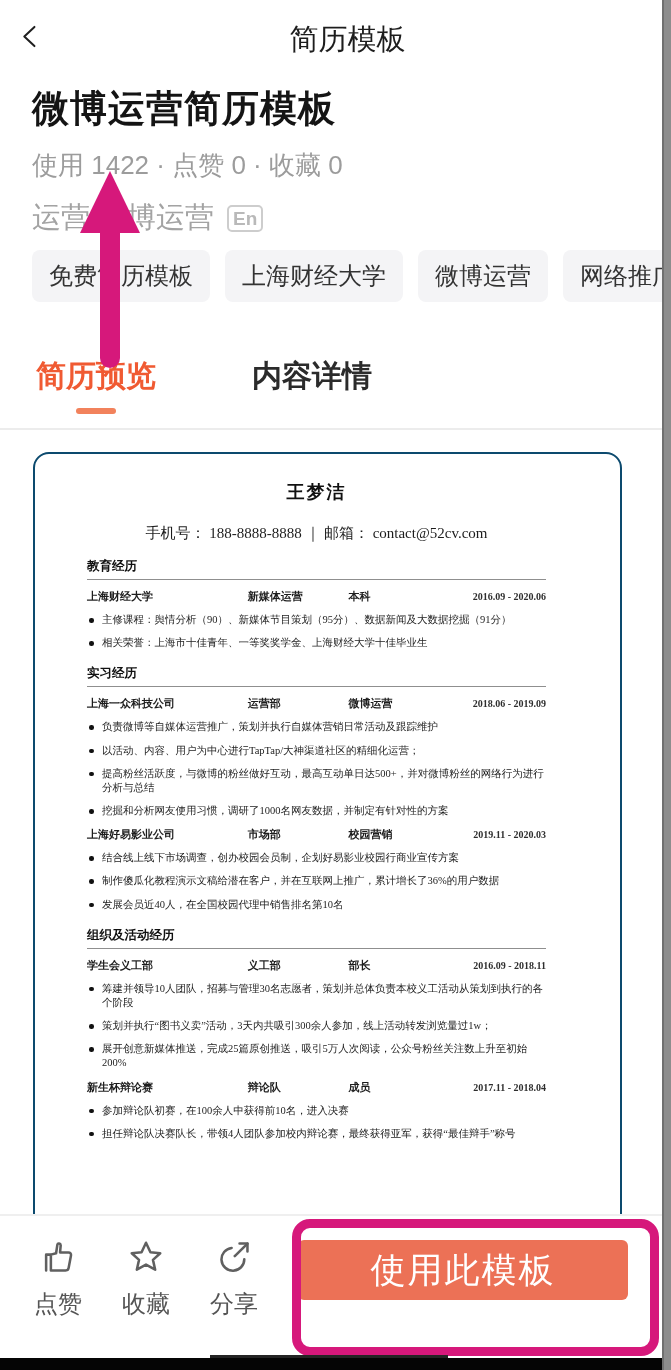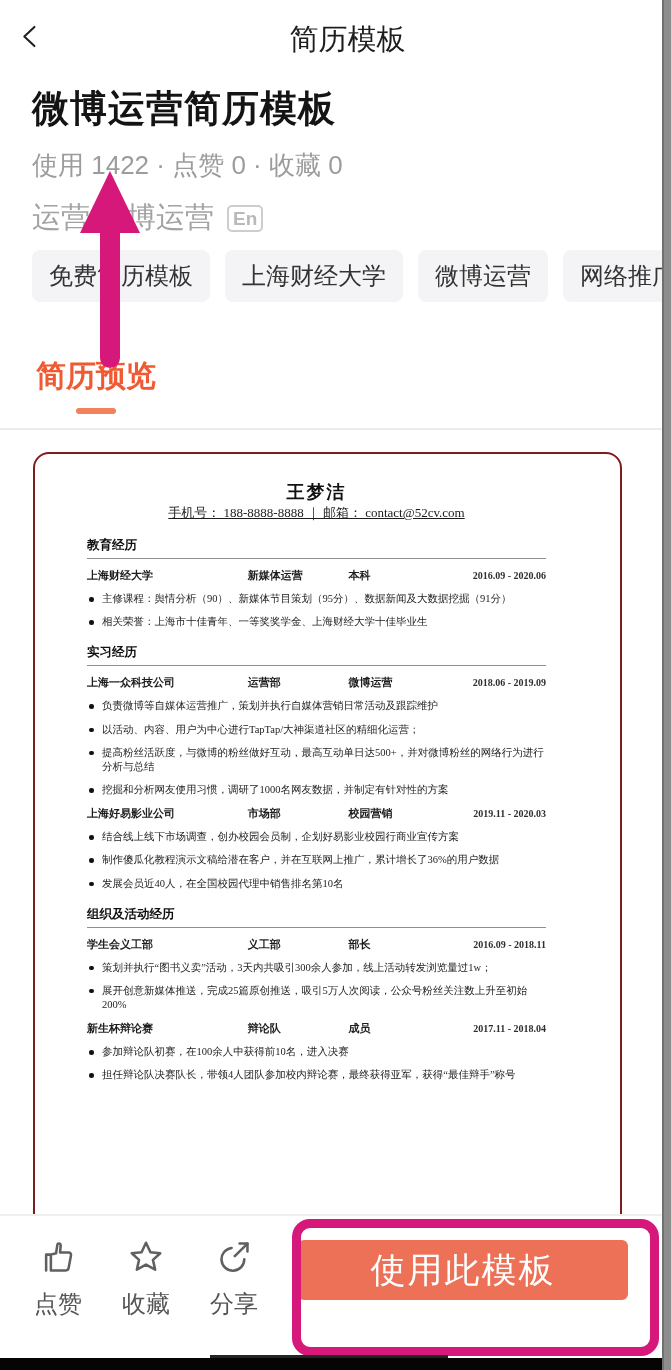--- a/index.html
+++ b/index.html
@@ -24,23 +24,23 @@
 
   
   .tab-bar { position:absolute; left:28px; top:356px; display:flex; gap:96px;margin-left:8px; }
   .tab { display:flex; flex-direction:column; align-items:center; font-size:30px; font-weight:700; color:#2b2b2b; background:none; border:none; cursor:pointer; font-family:inherit; }
   .tab .tab-underline { width:40px; height:6px; border-radius:3px; background:transparent; margin-top:11px; }
   .tab.active { color:#f05a32; }
   .tab.active .tab-underline { background:#f2825c; }
   .divider { position:absolute; left:0; top:428px; width:100%; height:2px; background:#ececec; }
 
   
-  .resume-card { position:absolute; left:33px; top:452px; width:589px; height:833px; background:#fff; border:2px solid #7f1d1d; border-radius:16px; padding:26px 74px 0 52px; overflow:hidden; font-family:"Liberation Serif","DejaVu Serif",serif; color:#1d1d1d; }
+  .resume-card { position:absolute; left:33px; top:452px; width:589px; height:833px; background:#fff; border:2px solid #0c4a6e; border-radius:16px; padding:26px 74px 0 52px; overflow:hidden; font-family:"Liberation Serif","DejaVu Serif",serif; color:#1d1d1d; }
   .r-name { text-align:center; font-size:18px; font-weight:700; letter-spacing:2px; color:#111; }
-  .r-contact { text-align:center; font-size:13px; margin-top:0; color:#1c1c1c;text-decoration:underline; }
+  .r-contact { text-align:center; font-size:15px; margin-top:20px; color:#1c1c1c; }
   .rsec { margin-top:15px; }
   .rsec-title { font-size:12.5px; font-weight:700; padding-bottom:4px; border-bottom:1px solid #8f8f8f; color:#111; }
   .entry { margin-top:2px; }
   .erow { display:flex; align-items:baseline; margin-top:9px; }
   .erow .org { width:35%; font-size:11px; font-weight:700; }
   .erow .dept { width:22%; font-size:11px; font-weight:700; }
   .erow .role { flex:1; font-size:11px; font-weight:700; }
   .erow .date { margin-left:auto; font-size:10px; font-weight:700; color:#2e2e2e; white-space:nowrap; }
   ul.bullets { list-style:none; }
   .bullet { position:relative; margin-top:9px; padding-left:15px; font-size:10.5px; line-height:1.35; color:#1d1d1d; }
@@ -91,20 +91,24 @@
       <span class="tag">上海财经大学</span>
       <span class="tag">微博运营</span>
       <span class="tag">网络推广</span>
     </div>
 
   <nav class="tab-bar">
     <button class="tab active">
       <span>简历预览</span>
       <span class="tab-underline"></span>
     </button>
+    <button class="tab">
+      <span>内容详情</span>
+      <span class="tab-underline"></span>
+    </button>
   </nav>
   <div class="divider"></div>
 
   <div class="resume-card">
     <div class="r-name">王梦洁</div>
     <div class="r-contact">手机号： 188-8888-8888 ｜ 邮箱： contact@52cv.com</div>
     <div class="r-sections">
         <section class="rsec">
     <h3 class="rsec-title">教育经历</h3>
     <div class="entries">
@@ -158,20 +162,21 @@
     <h3 class="rsec-title">组织及活动经历</h3>
     <div class="entries">
             <div class="entry">
     <div class="erow">
       <span class="org">学生会义工部</span>
       <span class="dept">义工部</span>
       <span class="role">部长</span>
       <span class="date">2016.09 - 2018.11</span>
     </div>
     <ul class="bullets">
+                <li class="bullet"><span class="btext">筹建并领导10人团队，招募与管理30名志愿者，策划并总体负责本校义工活动从策划到执行的各个阶段</span></li>
                 <li class="bullet"><span class="btext">策划并执行“图书义卖”活动，3天内共吸引300余人参加，线上活动转发浏览量过1w；</span></li>
                 <li class="bullet"><span class="btext">展开创意新媒体推送，完成25篇原创推送，吸引5万人次阅读，公众号粉丝关注数上升至初始200%</span></li>
               </ul>
   </div>
             <div class="entry">
     <div class="erow">
       <span class="org">新生杯辩论赛</span>
       <span class="dept">辩论队</span>
       <span class="role">成员</span>
       <span class="date">2017.11 - 2018.04</span>

